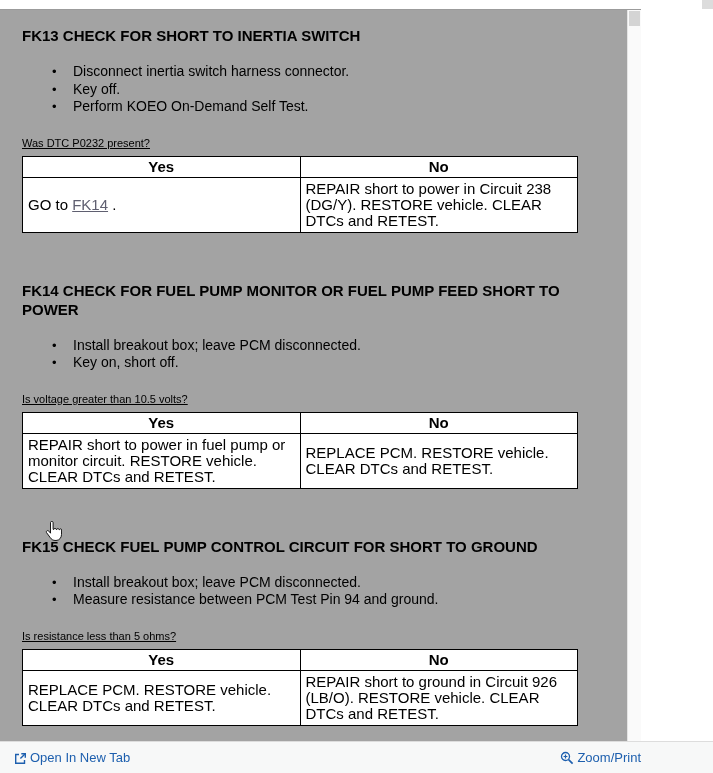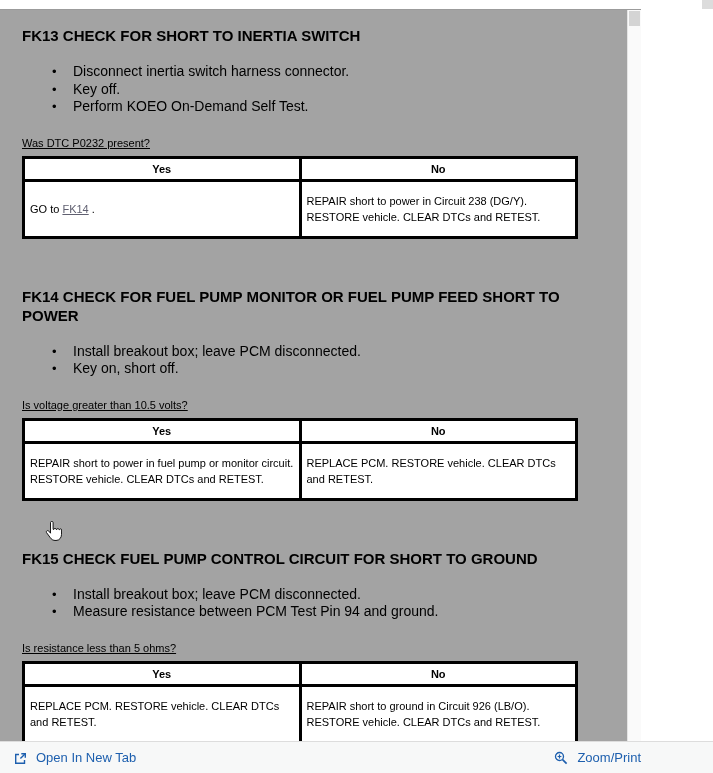--- a/index.html
+++ b/index.html
@@ -36,21 +36,21 @@
   .question {
     font-size:11px; font-weight:normal; text-decoration:underline;
     margin:18px 0 4px 0; line-height:18px;
   }
 
   table.decision {
     border-collapse:collapse; width:556px; table-layout:fixed;
     background:#fff;
   }
   table.decision th, table.decision td {
-    border:3px solid #000000; font-size:11px;
+    border:1px solid #000000; font-size:15px;
   }
   table.decision th {
     font-weight:bold; text-align:center; padding:2px 4px; line-height:16px;
   }
   table.decision td {
     padding:3px 5px; line-height:16px; vertical-align:middle; height:48px;margin-top:11px;
   }
   a.ref {
     color:var(--ref-link,#5f5f70); text-decoration:underline; cursor:pointer;
   }
@@ -70,21 +70,21 @@
     position:absolute; top:0; right:0; width:11px; height:9px; background:#dcdcdc;
   }
 
   
   .footer {
     position:absolute; left:0; bottom:0; width:713px; height:32px;
     background:#f7f8f8; border-top:1px solid #dddddd; box-sizing:border-box;
   }
   .footer-link {
     position:absolute; top:7px; font-size:13px; color:var(--accent-link,#1d5fae);
-    display:flex; align-items:center; gap:9px; cursor:pointer; text-decoration:none;
+    display:flex; align-items:center; gap:3px; cursor:pointer; text-decoration:none;
     line-height:18px;
   }
   .footer-link.open { left:14px; }
   .footer-link.zoom { right:72px;text-align:right; }
   .footer-link svg { display:block; }
 
   .cursor { position:absolute; left:45px; top:521px; z-index:50; pointer-events:none; }
 </style>
 </head>
 <body>

